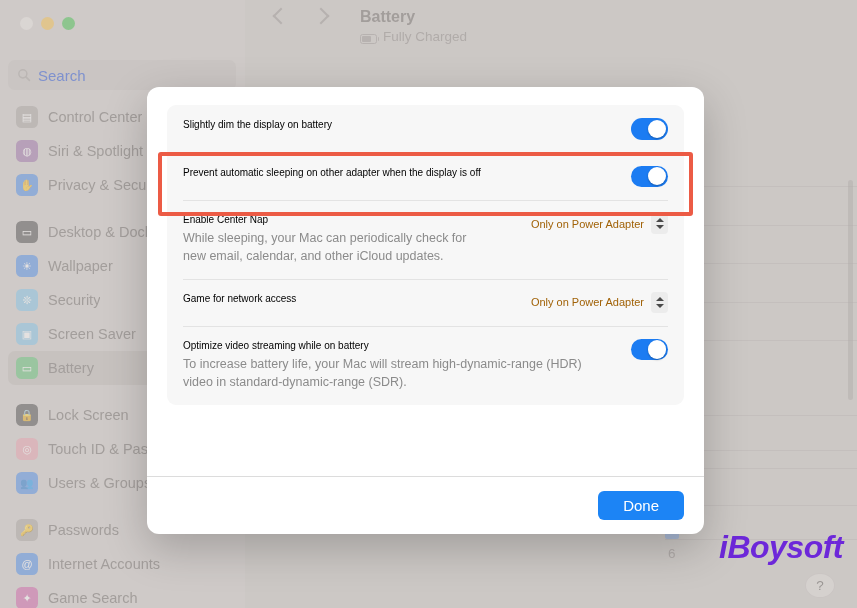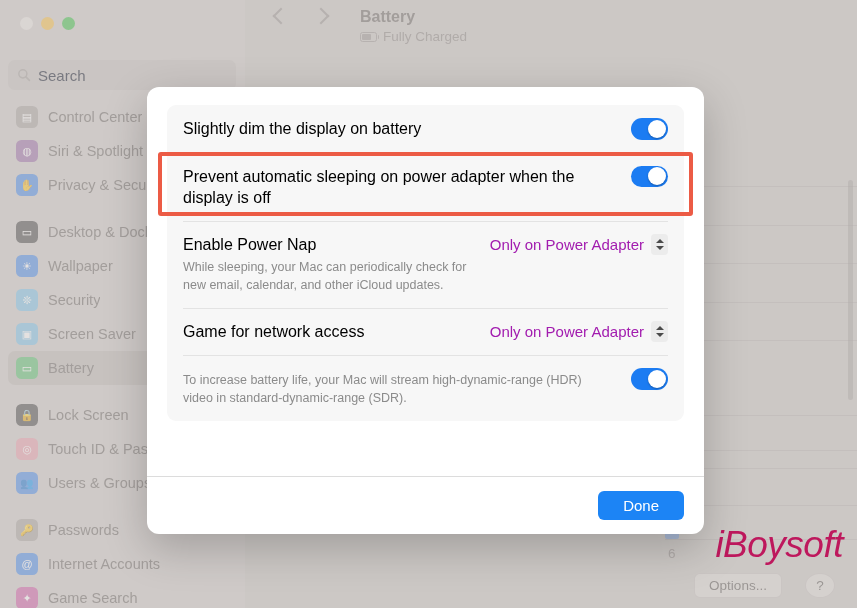--- a/index.html
+++ b/index.html
@@ -26,21 +26,21 @@
   .tl.red    { background:#e9e6e3; }
   .tl.yellow { background:#f7c04a; }
   .tl.green  { background:#3fc14b; }
 
   .searchbox {
     position:absolute; left:8px; top:60px; width:228px; height:30px;
     background:rgba(160,155,150,0.22); border-radius:7px;
     display:flex; align-items:center; padding:0 9px; gap:7px;
   }
   .search-ico { width:14px; height:14px; flex:none; opacity:.55; }
-  .search-ph { font-size:15px; color:#0f172a; }
+  .search-ph { font-size:15px; color:#1d4ed8; }
 
   .side-list { position:absolute; left:0; top:100px; width:245px; }
   .side-item {
     display:flex; align-items:center; gap:10px;
     height:34px; margin:0 8px; padding:0 8px; border-radius:7px;
   }
   .side-item.sel { background:rgba(150,145,140,0.30); }
   .side-gap { height:13px; }
   .side-ico {
     width:22px; height:22px; border-radius:5.5px; flex:none;
@@ -54,21 +54,21 @@
   
   #main {
     position:absolute; left:245px; top:0; right:0; bottom:0;
     background:#cbc7c4;
   }
   .nav-row { position:absolute; left:30px; top:10px; display:flex; align-items:center; gap:28px; }
   .chev { width:12px; height:12px; border-left:2.2px solid #9a9693; border-bottom:2.2px solid #9a9693; }
   .chev.l { transform:rotate(45deg); }
   .chev.r { transform:rotate(-135deg); }
   .hdr-title { position:absolute; left:115px; top:8px; font-size:16px; font-weight:bold; color:#6e6a67; }
-  .hdr-sub { position:absolute; left:115px; top:29px; display:flex; align-items:center; gap:6px; }
+  .hdr-sub { position:absolute; left:115px; top:29px; display:flex; align-items:flex-end; gap:6px; }
   .batt-ico {
     width:17px; height:10px; border:1.6px solid #9b9794; border-radius:2.6px;
     position:relative;
   }
   .batt-ico:after { content:""; position:absolute; right:-3.4px; top:2px; width:1.8px; height:4px; background:#9b9794; border-radius:0 1px 1px 0; }
   .batt-ico:before { content:""; position:absolute; left:1px; top:1px; bottom:1px; width:9px; background:#9b9794; border-radius:1px; }
   .hdr-sub-txt { font-size:13.5px; color:#8d8986; }
 
   .seg {
     position:absolute; left:45px; top:59px; width:566px; height:27px;
@@ -95,21 +95,21 @@
     font-size:13.5px; color:#5d5a57;
   }
   #btn-options { right:75px; width:88px; }
   #btn-help    { right:22px; width:30px; border-radius:50%; }
 
   .vscroll { position:absolute; right:4px; top:180px; width:5px; height:220px; border-radius:3px; background:rgba(140,136,132,0.45); }
 
   
   #watermark {
     position:absolute; right:14px; bottom:42px; z-index:55;
-    font-size:37px; font-weight:normal; font-style:italic; color:#be185d;
+    font-size:32px; font-weight:bold; font-style:italic; color:#6d28d9;
     letter-spacing:-0.5px; font-family:"Liberation Sans", sans-serif;
   }
 
   
   #sheet {
     position:absolute; left:147px; top:87px; width:557px; height:447px;
     background:#fff; border-radius:12px; z-index:60;
     box-shadow:0 14px 44px rgba(0,0,0,0.22);
     display:flex; flex-direction:column;
   }
@@ -119,36 +119,36 @@
   }
   .row {
     display:flex; align-items:flex-start; padding:13px 16px;
     position:relative;
   }
   .row + .row:before {
     content:""; position:absolute; left:16px; right:16px; top:0; height:1px;
     background:#e3e3e3;
   }
   .row-main { flex:1; min-width:0; padding-right:14px; }
-  .row-title { font-size:16px; color:#000; line-height:1.33; }
+  .row-title { font-size:10px; color:#000; line-height:1.33; }
   .row-desc { font-size:12.5px; color:#8b8b8b; line-height:1.42; margin-top:4px; max-width:300px; }
   .row-desc.wide { max-width:420px; }
   .row-ctrl { flex:none; display:flex; align-items:center; }
 
   .toggle {
     width:37px; height:21.5px; border-radius:11px; background:#1c7cf2;
     position:relative; flex:none;
   }
   .toggle .knob {
     position:absolute; top:1.6px; right:1.6px; width:18.3px; height:18.3px;
     border-radius:50%; background:#fff; box-shadow:0 1px 2px rgba(0,0,0,0.28);
   }
 
   .popup { display:flex; align-items:center; gap:7px; }
-  .popup-val { font-size:15px; color:#a21caf; white-space:nowrap; }
+  .popup-val { font-size:11px; color:#a16207; white-space:nowrap; }
   .popup-arrows {
     width:17px; height:21px; border-radius:4px; background:#ececec;
     display:flex; flex-direction:column; align-items:center; justify-content:center; gap:2.5px;
   }
   .tri { width:0; height:0; border-left:4px solid transparent; border-right:4px solid transparent; }
   .tri.up   { border-bottom:4.5px solid #4a4a4a; }
   .tri.down { border-top:4.5px solid #4a4a4a; }
 
   
   #annot {
@@ -277,21 +277,20 @@
       <div class="grid-line" style="top:318px; width:300px;"></div>
       <div class="grid-line" style="top:355px; width:290px;"></div>
       <div class="grid-line" style="top:389px; width:300px;"></div>
 
       <div class="bar blue" style="left:0px; top:378px; width:14px; height:11px; border-radius:2px;"></div>
       <div class="xlbl" style="left:3px; top:396px;">6</div>
     </div>
 
     <div class="vscroll"></div>
 
-    <div class="btm-btn" id="btn-options">Options...</div>
     <div class="btm-btn" id="btn-help">?</div>
   </div>
 
   <div class="bd-dim"></div>
 </div>
 
 <div id="watermark">iBoysoft</div>
 
 <div id="sheet">
   <div class="sheet-body">
@@ -301,31 +300,31 @@
             <div class="row-title">Slightly dim the display on battery</div>
           </div>
           <div class="row-ctrl">
             <div class="toggle">
               <div class="knob"></div>
             </div>
           </div>
         </div>
         <div class="row">
           <div class="row-main">
-            <div class="row-title">Prevent automatic sleeping on power adapter when the display is off</div>
+            <div class="row-title">Prevent automatic sleeping on other adapter when the display is off</div>
           </div>
           <div class="row-ctrl">
             <div class="toggle">
               <div class="knob"></div>
             </div>
           </div>
         </div>
         <div class="row">
           <div class="row-main">
-            <div class="row-title">Enable Power Nap</div>
+            <div class="row-title">Enable Center Nap</div>
             <div class="row-desc">While sleeping, your Mac can periodically check for new email, calendar, and other iCloud updates.</div>
           </div>
           <div class="row-ctrl">
             <div class="popup">
               <span class="popup-val">Only on Power Adapter</span>
               <span class="popup-arrows">
                 <span class="tri up"></span>
                 <span class="tri down"></span>
               </span>
             </div>
@@ -340,20 +339,21 @@
               <span class="popup-val">Only on Power Adapter</span>
               <span class="popup-arrows">
                 <span class="tri up"></span>
                 <span class="tri down"></span>
               </span>
             </div>
           </div>
         </div>
         <div class="row">
           <div class="row-main">
+            <div class="row-title">Optimize video streaming while on battery</div>
             <div class="row-desc wide">To increase battery life, your Mac will stream high-dynamic-range (HDR) video in standard-dynamic-range (SDR).</div>
           </div>
           <div class="row-ctrl">
             <div class="toggle">
               <div class="knob"></div>
             </div>
           </div>
         </div>
       </div>
     <div id="annot"></div>

